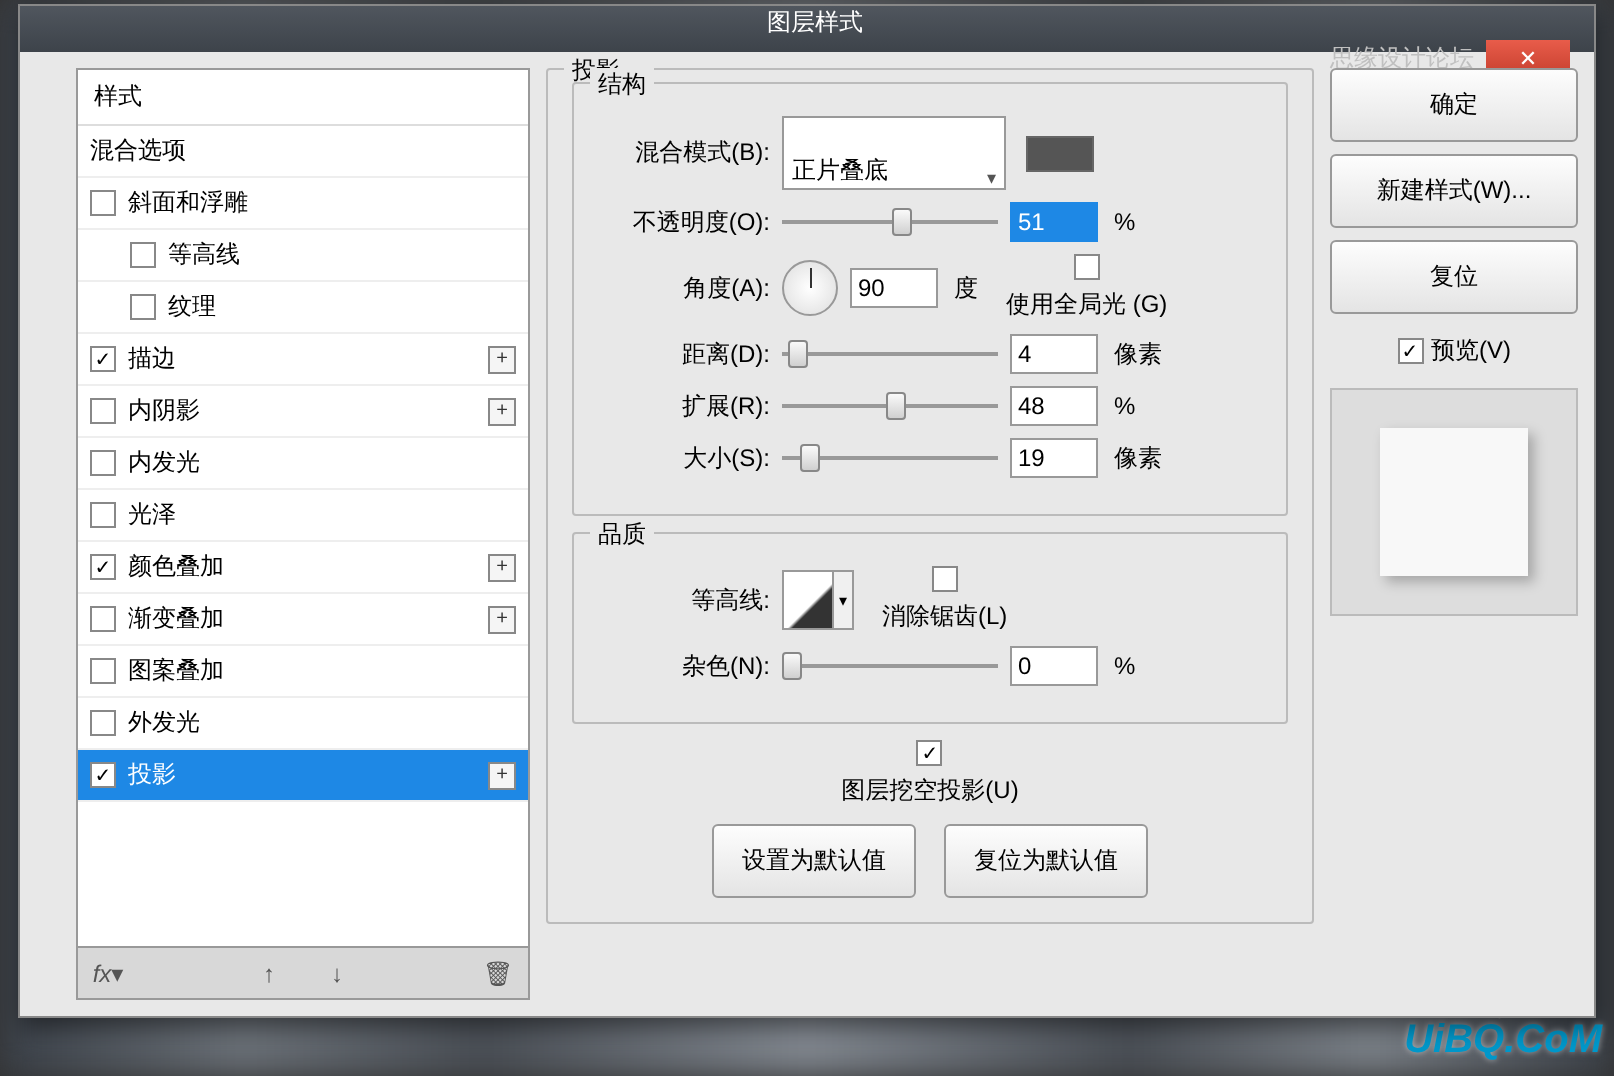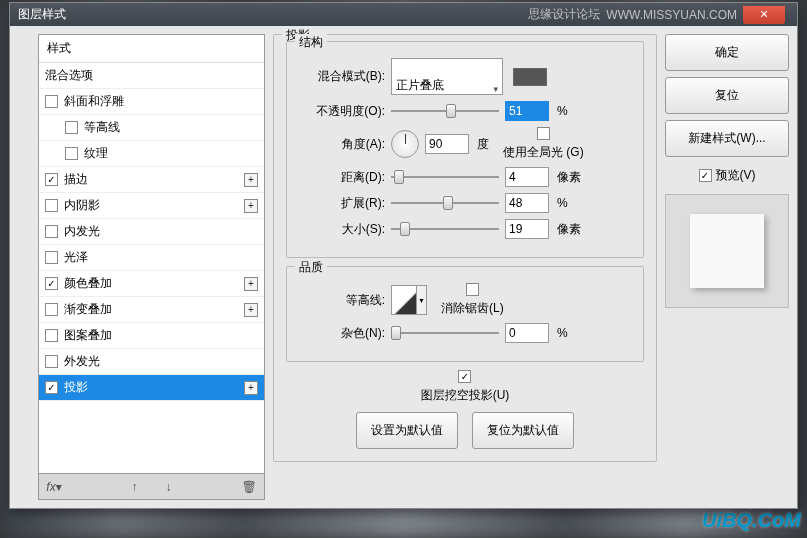--- a/index.html
+++ b/index.html
@@ -1,21 +1,21 @@
 <!DOCTYPE html>
 <html><head>
 <meta charset="utf-8">
 <style>
 * { box-sizing: border-box; margin: 0; padding: 0; font-family: "Microsoft YaHei", SimSun, sans-serif; font-size: 12px; }
 body { background: #333; width: 807px; height: 538px; position: relative; overflow: hidden; }
 .bg-blur { position: absolute; left: 0; top: 0; width: 807px; height: 538px; background: linear-gradient(90deg, #3a4048 0%, #6b7178 15%, #4a4f56 30%, #828890 50%, #4a4f56 70%, #7b8188 85%, #3a4048 100%); filter: blur(8px); }
 .watermark { position: absolute; right: 6px; bottom: 6px; font-size: 20px; font-weight: bold; color: #0099cc; text-shadow: 0 0 3px rgba(255,255,255,0.5); font-style: italic; }
 .watermark-site { position: absolute; right: 10px; bottom: 28px; font-size: 10px; color: #999; }
 .dialog { position: absolute; left: 9px; top: 2px; width: 789px; height: 507px; background: #e8e8e8; border: 1px solid #888; box-shadow: 2px 4px 12px rgba(0,0,0,0.5); }
-.titlebar { height: 23px; background: linear-gradient(#50565e, #3d434a); display: flex; align-items: center; padding: 0 0 0 8px; color: #fff; }
+.titlebar { height: 23px; background: linear-gradient(#50565e, #3d434a); display: flex; align-items: center; padding: 0 0 0 8px; color: #fff; flex-direction: column; }
 .titlebar-right { margin-left: auto; display: flex; align-items: center; gap: 6px; color: #c0c0c0; font-size: 10px; padding-right: 12px; }
 .close-btn { width: 42px; height: 18px; background: linear-gradient(#e85c4a, #c7402f); color: #fff; display: flex; align-items: center; justify-content: center; border-radius: 0 0 3px 3px; cursor: pointer; font-size: 11px; }
 .dlg-body { display: flex; height: calc(100% - 23px); padding: 8px; gap: 8px; }
 .sidebar { width: 247px; display: flex; flex-direction: column; padding-left: 20px; }
 .style-list { flex: 1; background: #fff; border: 1px solid #999; overflow: hidden; }
 .list-header { padding: 5px 8px; border-bottom: 1px solid #ddd; }
 .list-item { display: flex; align-items: center; padding: 4px 6px; border-bottom: 1px solid #eee; cursor: pointer; position: relative; }
 .list-item.selected { background: #1e88e5; color: #fff; }
 .list-item.indent { padding-left: 26px; }
 .list-item .cb { width: 13px; height: 13px; border: 1px solid #888; background: #fff; margin-right: 6px; display: flex; align-items: center; justify-content: center; font-size: 10px; color: #000; }
@@ -56,21 +56,20 @@
 
 <div class="bg-blur"></div>
 <div class="watermark-site">www.psahz.com</div>
 <div class="watermark">UiBQ.CoM</div>
 
 <div class="dialog">
   <div class="titlebar">
     <span>图层样式</span>
     <div class="titlebar-right">
       <span>思缘设计论坛</span>
-      <span>WWW.MISSYUAN.COM</span>
       <div class="close-btn">✕</div>
     </div>
   </div>
 
   <div class="dlg-body">
 
     <div class="sidebar">
       <div class="style-list">
         <div class="list-header">样式</div>
         <div class="list-item">
@@ -260,24 +259,24 @@
             </div>
         </div>
       </div>
     </div>
 
     <div class="right-col">
       <div class="btn">
           <span>确定</span>
         </div>
       <div class="btn">
+          <span>新建样式(W)...</span>
+        </div>
+      <div class="btn">
           <span>复位</span>
-        </div>
-      <div class="btn">
-          <span>新建样式(W)...</span>
         </div>
       <div class="preview-cb">
         <div class="cb">✓</div>
         <span>预览(V)</span>
       </div>
       <div class="preview-box">
         <div class="preview-inner"></div>
       </div>
     </div>
   </div>

